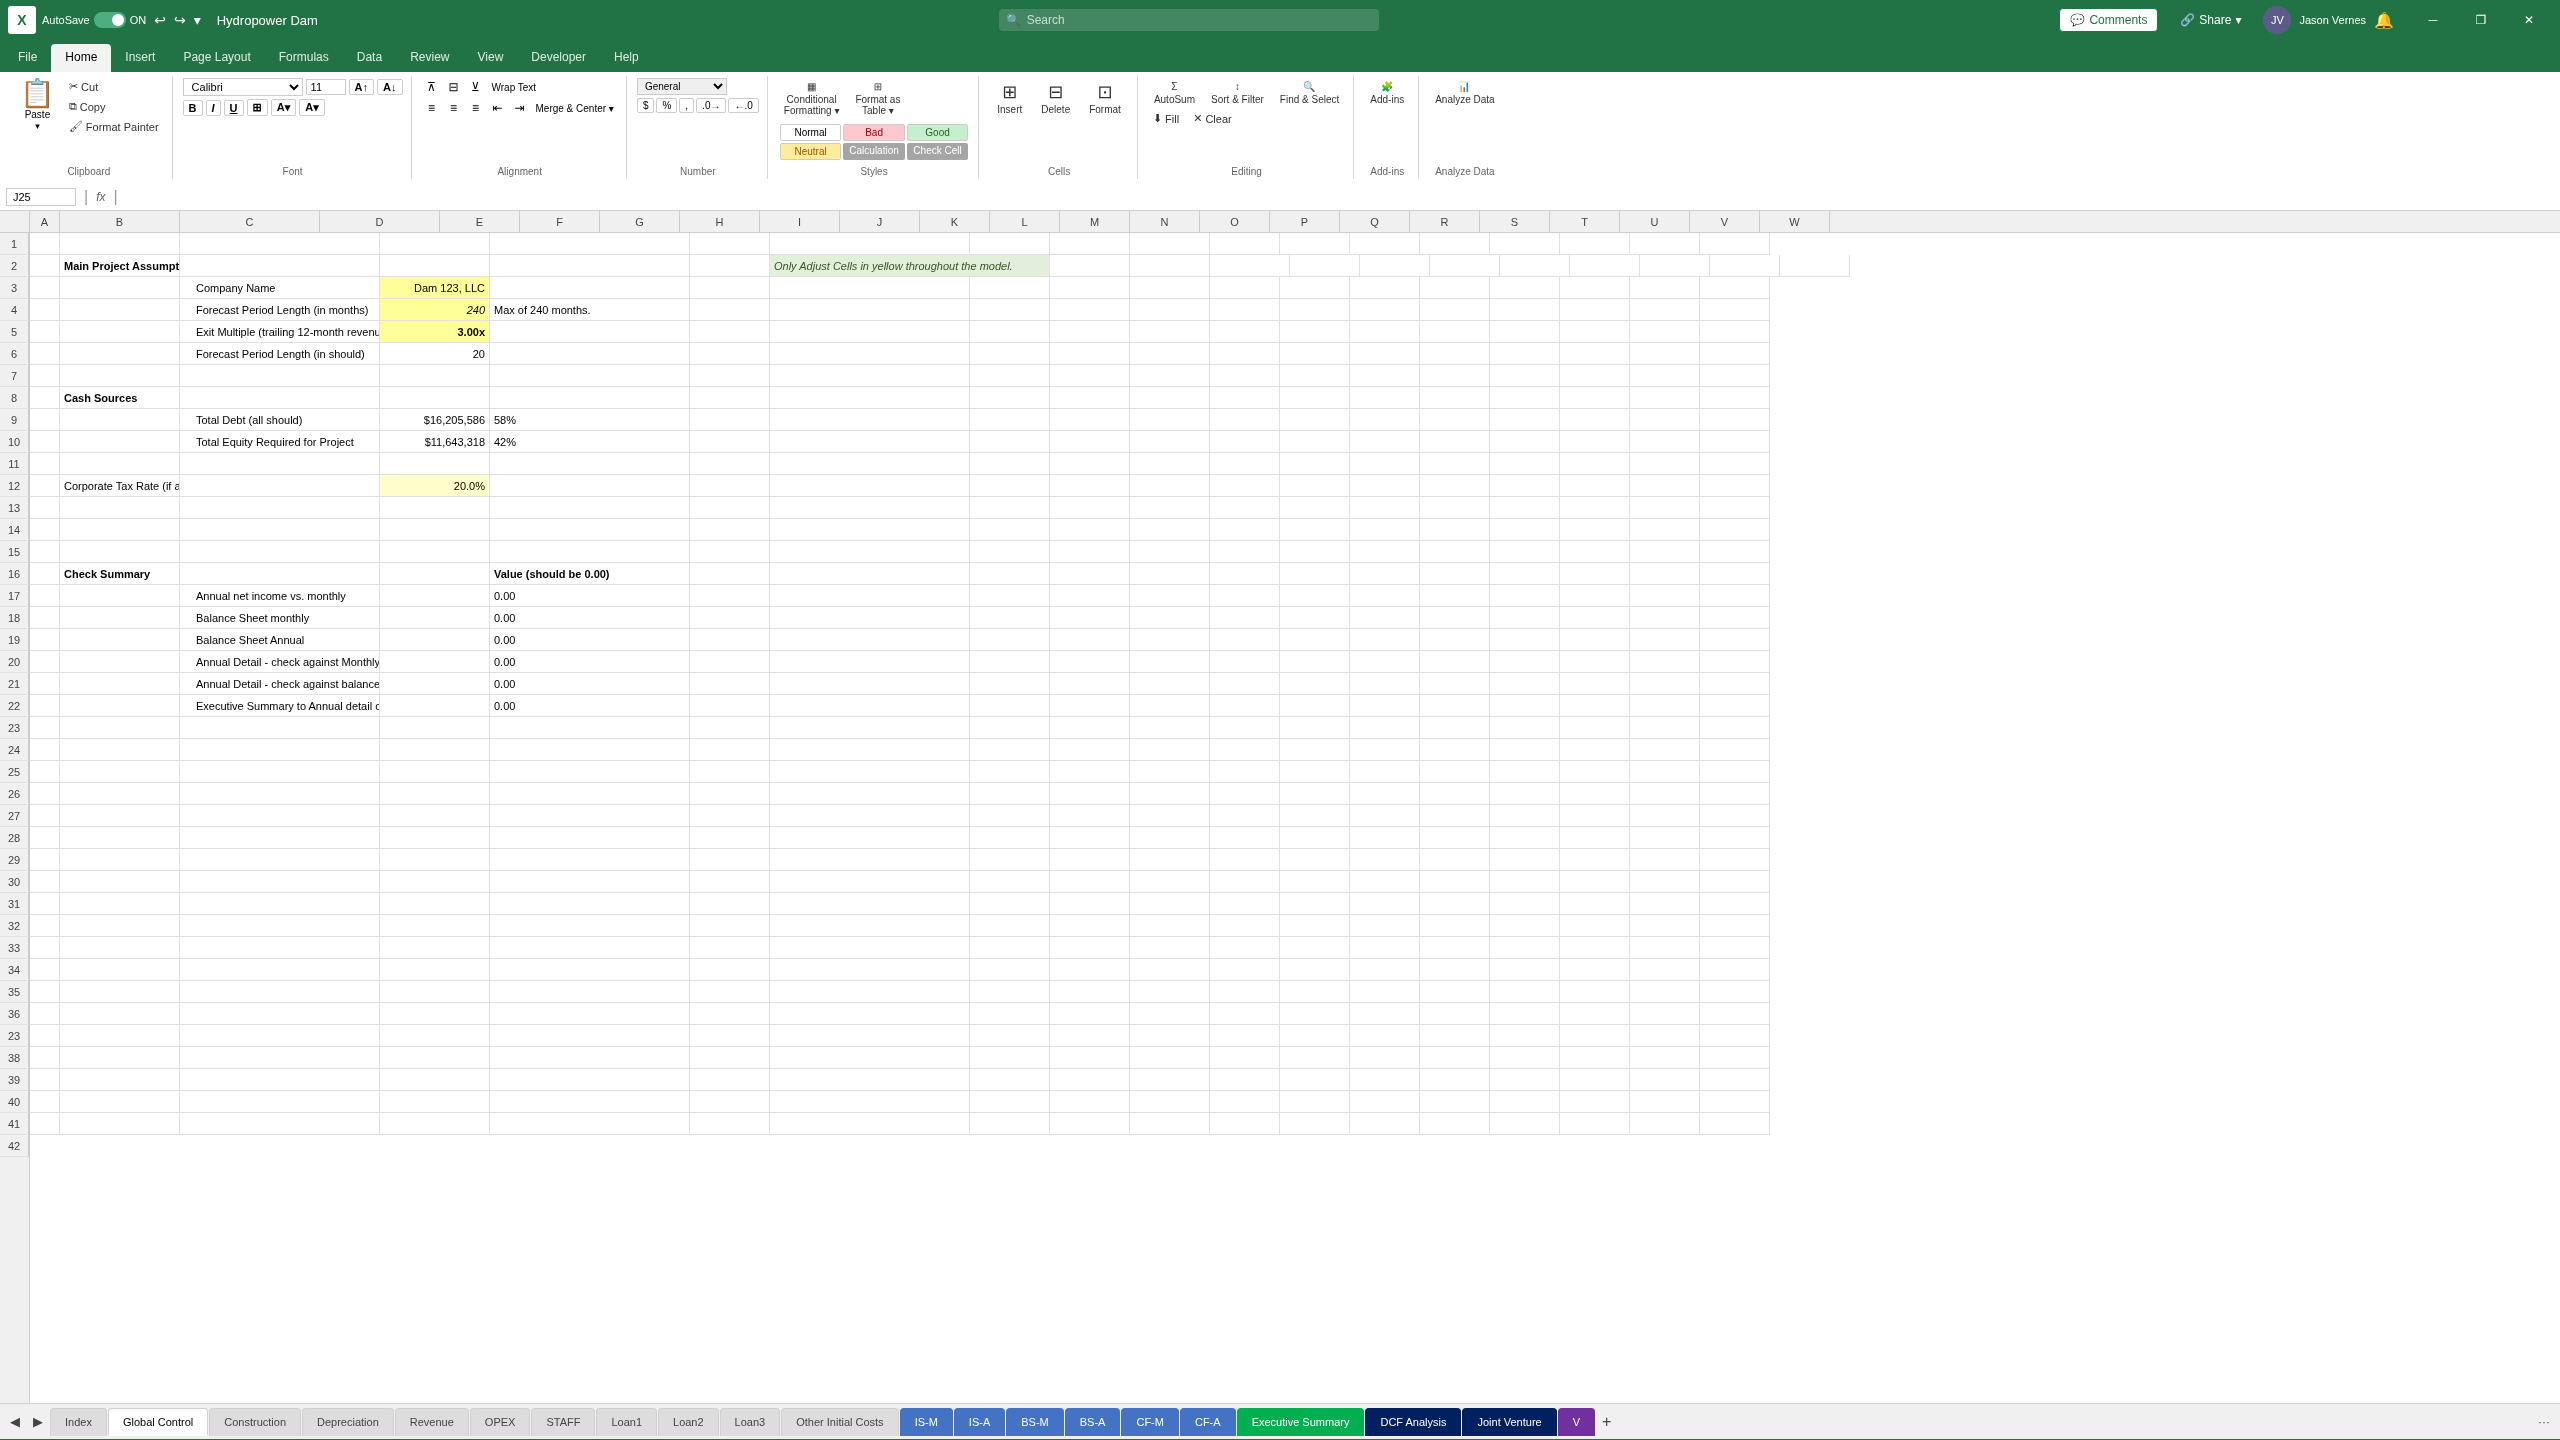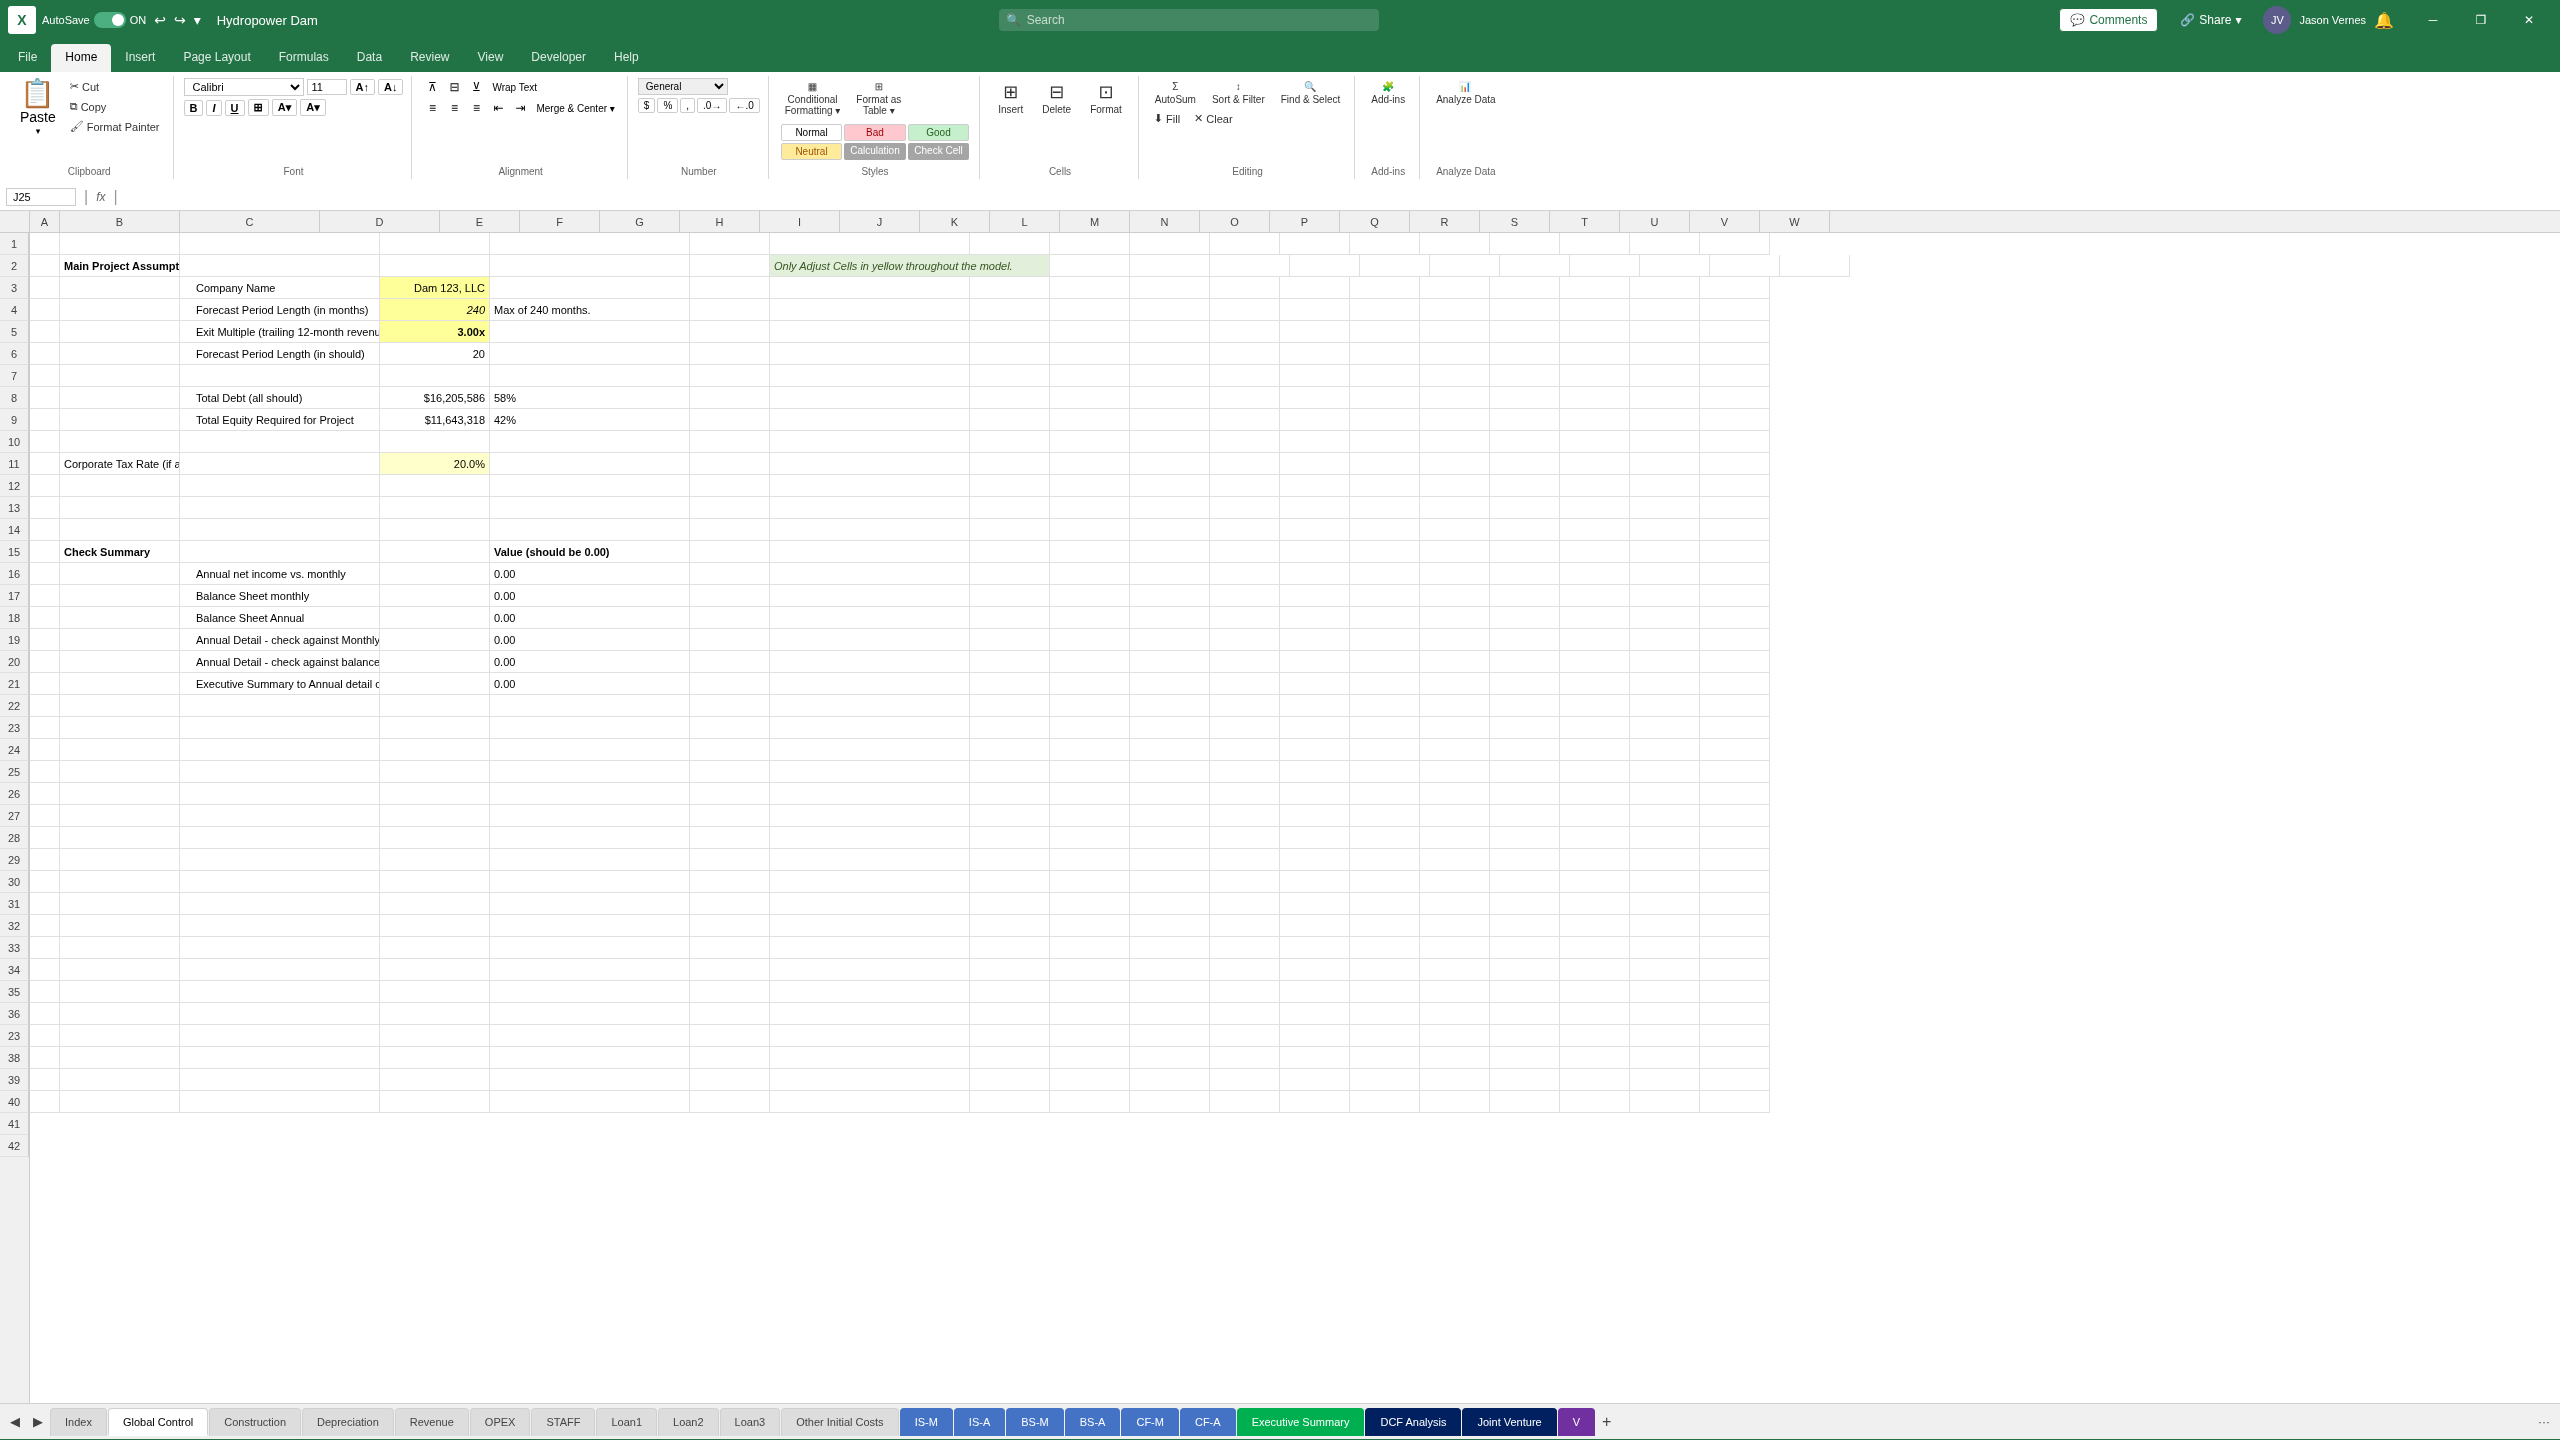--- a/index.html
+++ b/index.html
@@ -418,21 +418,21 @@
   <div class="ribbon-tab">Developer</div>
   <div class="ribbon-tab">Help</div>
 </div>
 
 <div class="ribbon-content">
 
   <div class="ribbon-group">
     <div class="ribbon-group-content">
       <div class="paste-btn">
         <span class="paste-icon">📋</span>
-        <span style="font-size:14px;">Paste</span>
+        <span style="font-size:10px;">Paste</span>
         <span style="font-size:9px;">▾</span>
       </div>
       <div style="display:flex;flex-direction:column;gap:3px;">
         <div class="ribbon-btn-small">
           <span>✂</span>
           <span>Cut</span>
         </div>
         <div class="ribbon-btn-small">
           <span>⧉</span>
           <span>Copy</span>
@@ -817,20 +817,40 @@
           <div class="grid-cell" style="min-width: 70px; width: 70px;"></div>
           <div class="grid-cell" style="min-width: 70px; width: 70px;"></div>
           <div class="grid-cell" style="min-width: 70px; width: 70px;"></div>
           <div class="grid-cell" style="min-width: 70px; width: 70px;"></div>
           <div class="grid-cell" style="min-width: 70px; width: 70px;"></div>
           <div class="grid-cell" style="min-width: 70px; width: 70px;"></div>
           <div class="grid-cell" style="min-width: 70px; width: 70px;"></div>
         </div>
         <div class="grid-row">
           <div class="grid-cell" style="min-width: 30px; width: 30px;"></div>
+          <div class="grid-cell section-header" style="min-width: 120px; width: 120px;">Cash Sources</div>
+          <div class="grid-cell" style="min-width: 200px; width: 200px;"></div>
+          <div class="grid-cell" style="min-width: 110px; width: 110px;"></div>
+          <div class="grid-cell" style="min-width: 200px; width: 200px;"></div>
+          <div class="grid-cell" style="min-width: 80px; width: 80px;"></div>
+          <div class="grid-cell" style="min-width: 200px; width: 200px;"></div>
+          <div class="grid-cell" style="min-width: 80px; width: 80px;"></div>
+          <div class="grid-cell" style="min-width: 80px; width: 80px;"></div>
+          <div class="grid-cell" style="min-width: 80px; width: 80px;"></div>
+          <div class="grid-cell" style="min-width: 70px; width: 70px;"></div>
+          <div class="grid-cell" style="min-width: 70px; width: 70px;"></div>
+          <div class="grid-cell" style="min-width: 70px; width: 70px;"></div>
+          <div class="grid-cell" style="min-width: 70px; width: 70px;"></div>
+          <div class="grid-cell" style="min-width: 70px; width: 70px;"></div>
+          <div class="grid-cell" style="min-width: 70px; width: 70px;"></div>
+          <div class="grid-cell" style="min-width: 70px; width: 70px;"></div>
+          <div class="grid-cell" style="min-width: 70px; width: 70px;"></div>
+        </div>
+        <div class="grid-row">
+          <div class="grid-cell" style="min-width: 30px; width: 30px;"></div>
           <div class="grid-cell" style="min-width: 120px; width: 120px;"></div>
           <div class="grid-cell indented" style="min-width: 200px; width: 200px;">Total Debt (all should)</div>
           <div class="grid-cell right-align" style="min-width: 110px; width: 110px;">$16,205,586</div>
           <div class="grid-cell" style="min-width: 200px; width: 200px;">58%</div>
           <div class="grid-cell" style="min-width: 80px; width: 80px;"></div>
           <div class="grid-cell" style="min-width: 200px; width: 200px;"></div>
           <div class="grid-cell" style="min-width: 80px; width: 80px;"></div>
           <div class="grid-cell" style="min-width: 80px; width: 80px;"></div>
           <div class="grid-cell" style="min-width: 80px; width: 80px;"></div>
           <div class="grid-cell" style="min-width: 70px; width: 70px;"></div>

